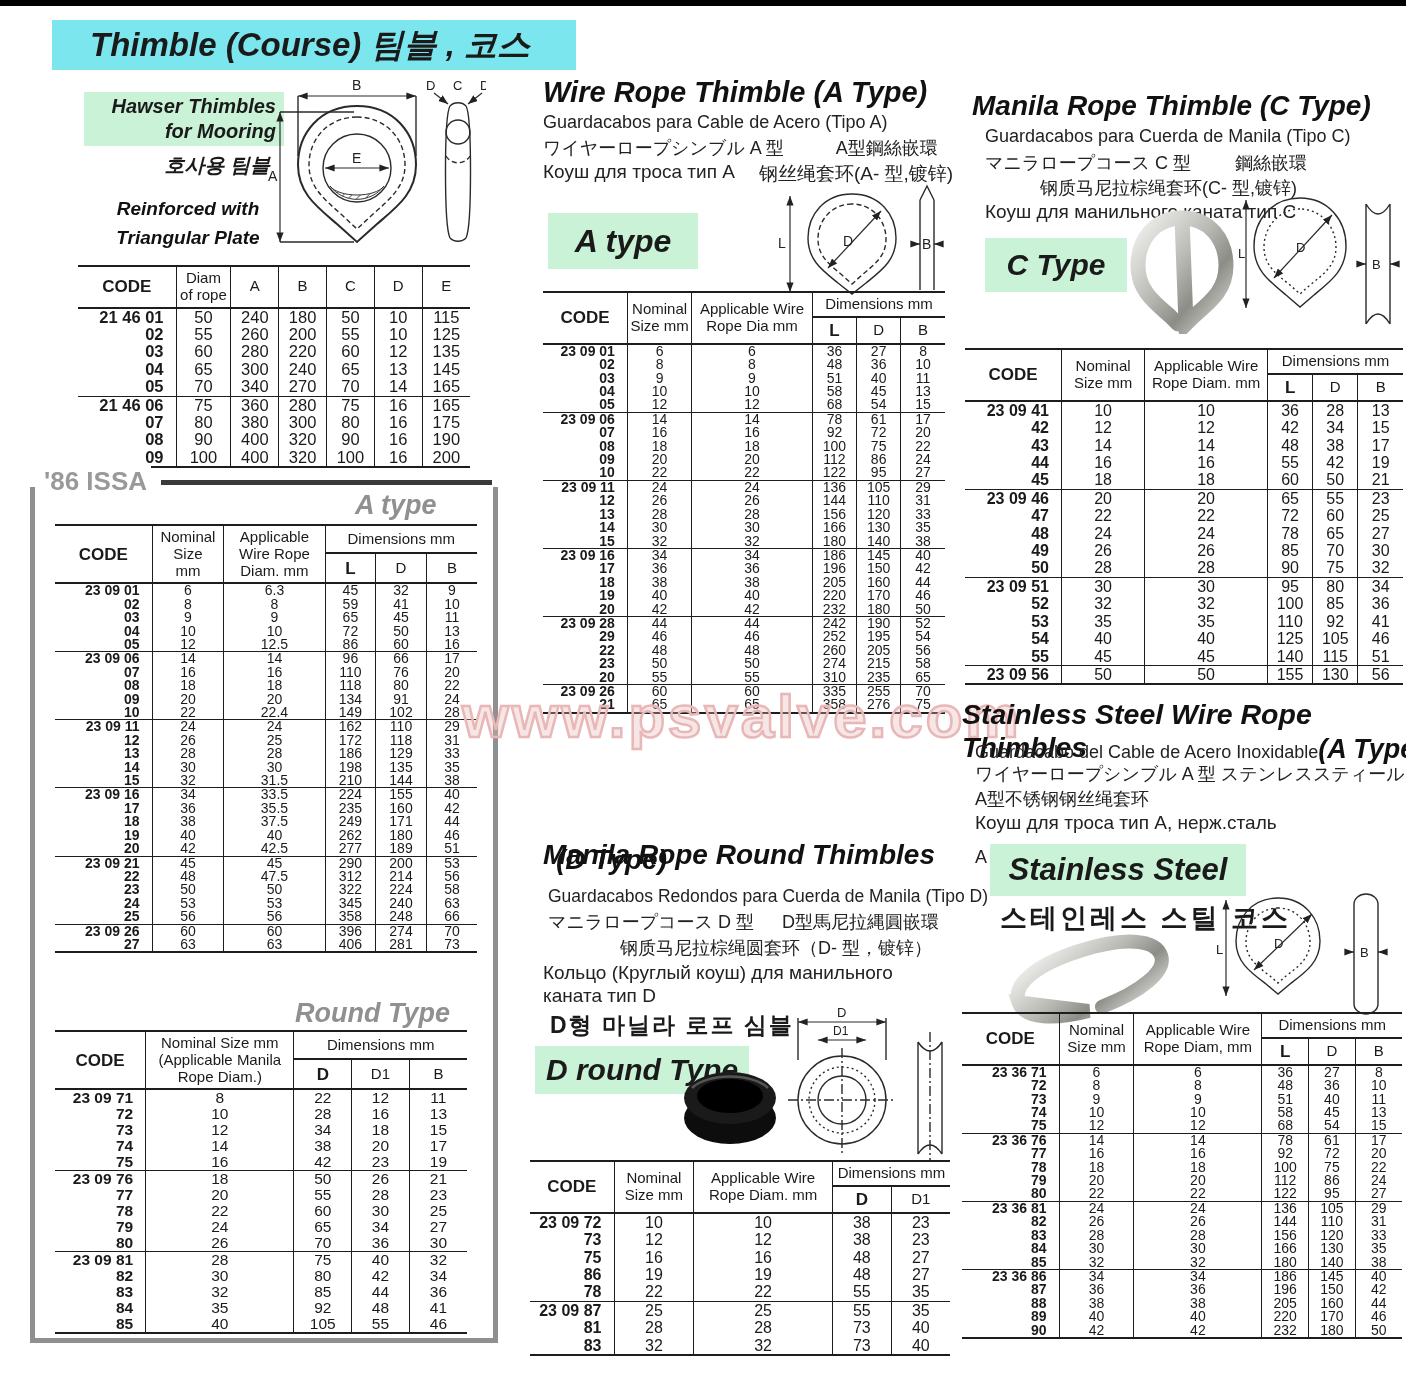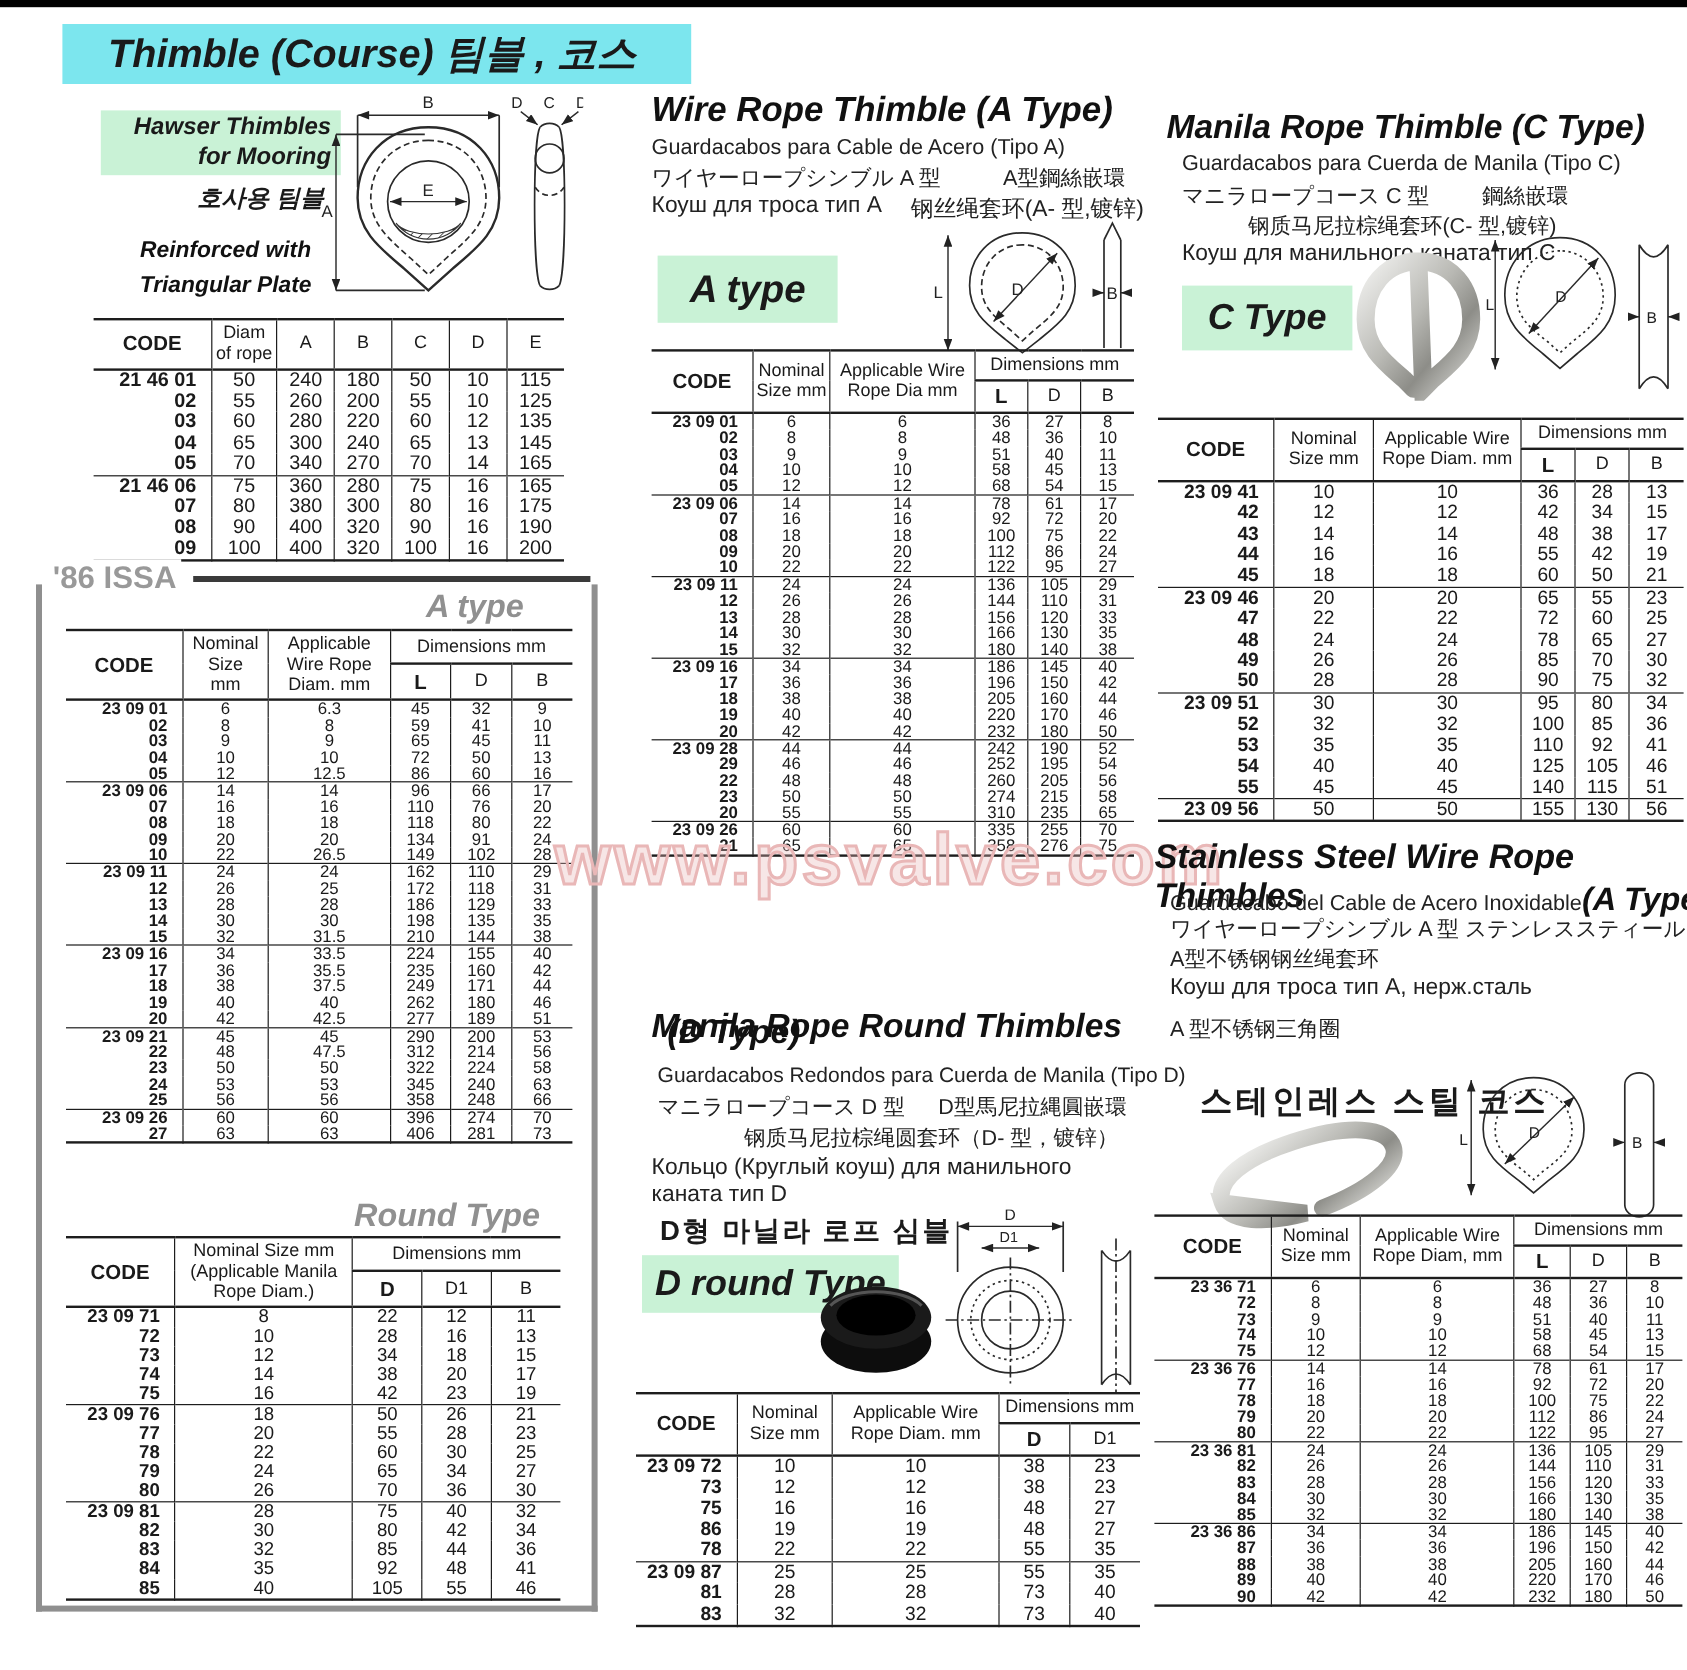--- a/index.html
+++ b/index.html
@@ -334,21 +334,21 @@
             <td>09</td>
             <td>20</td>
             <td>20</td>
             <td>134</td>
             <td>91</td>
             <td>24</td>
           </tr>
           <tr>
             <td>10</td>
             <td>22</td>
-            <td>26.5</td>
+            <td>22.4</td>
             <td>149</td>
             <td>102</td>
             <td>28</td>
           </tr>
         </tbody>
         <tbody>
           <tr>
             <td>23 09 11</td>
             <td>24</td>
             <td>24</td>
@@ -1231,20 +1231,21 @@
   <div class="abs subrowflex" style="left:975px;top:734px;width:428px;justify-content:space-between;align-items:baseline;">
     <span class="sub">Guardacabo del Cable de Acero Inoxidable</span>
     <span class="ttl" style="font-size:27px;">(A Type)</span>
   </div>
   <div class="abs sub" style="left:975px;top:762px;font-size:18px;">ワイヤーロープシンブル A 型 ステンレススティール</div>
   <div class="abs subrowflex" style="left:975px;top:787px;gap:34px;font-size:18px;flex-direction:column;">
     <span>A型不锈钢钢丝绳套环</span>
     <span>A 型不锈钢三角圈</span>
   </div>
   <div class="abs sub" style="left:975px;top:812px;font-size:19px;">Коуш для троса тип A, нерж.сталь</div>
+  <div class="abs badge" style="left:990px;top:844px;width:256px;height:52px;font-size:31px;">Stainless Steel</div>
   <div class="abs" style="left:1000px;top:900px;font-size:27px;font-weight:bold;letter-spacing:3px;">스테인레스 스틸 코스</div>
 
   <svg class="abs" style="left:975px;top:932px;" width="225" height="95" viewBox="0 0 225 95">
     <g transform="rotate(-18 112 48)">
       <path d="M40 48 C 40 28 70 18 112 18 C 160 18 190 30 190 48 C 190 64 160 76 118 78 M 104 78 C 70 76 40 66 40 48 Z" stroke="url(#met)" stroke-width="14" fill="none" stroke-linecap="round"></path>
     </g>
   </svg>
 
   <svg class="abs" style="left:1212px;top:888px;" width="190" height="132" viewBox="0 0 190 132">
     <path class="thin" d="M66 10 C 40 10 24 30 24 53 C 24 74 38 84 54 96 L 66 106 L 78 96 C 94 84 108 74 108 53 C 108 30 92 10 66 10 Z"></path>

